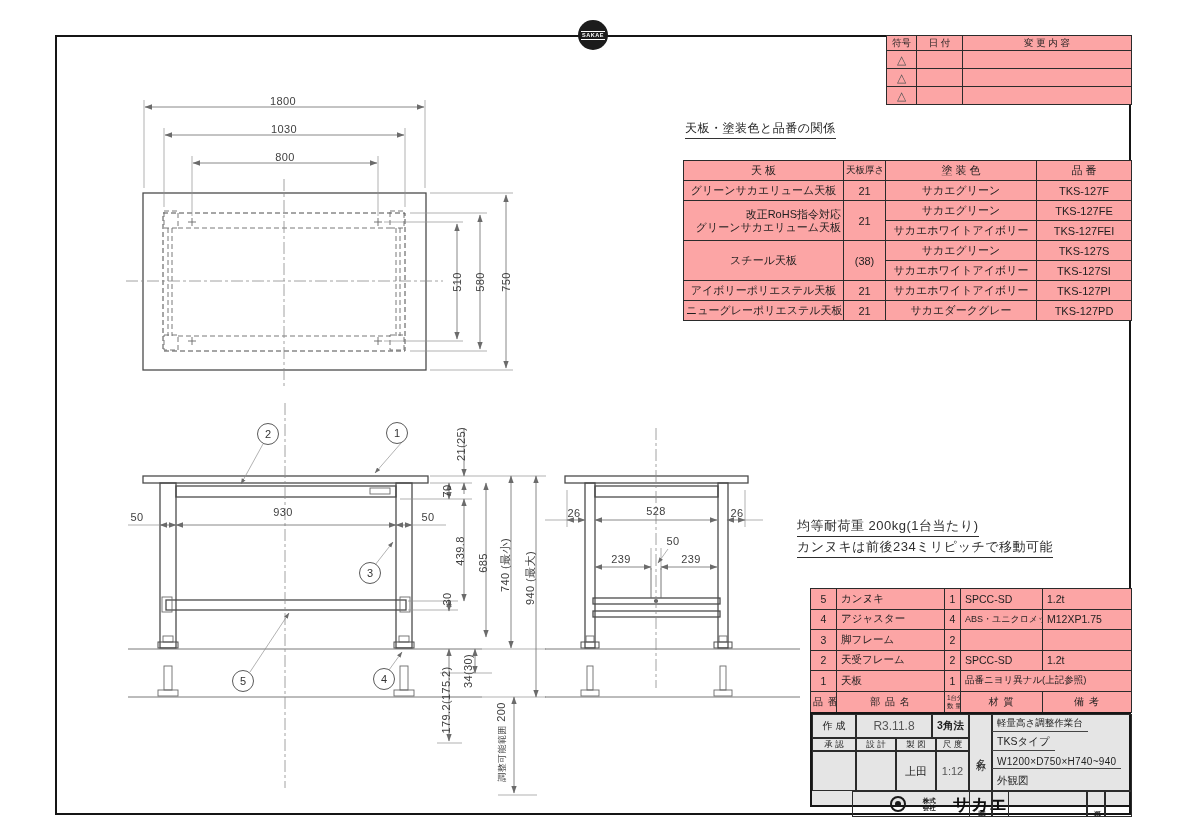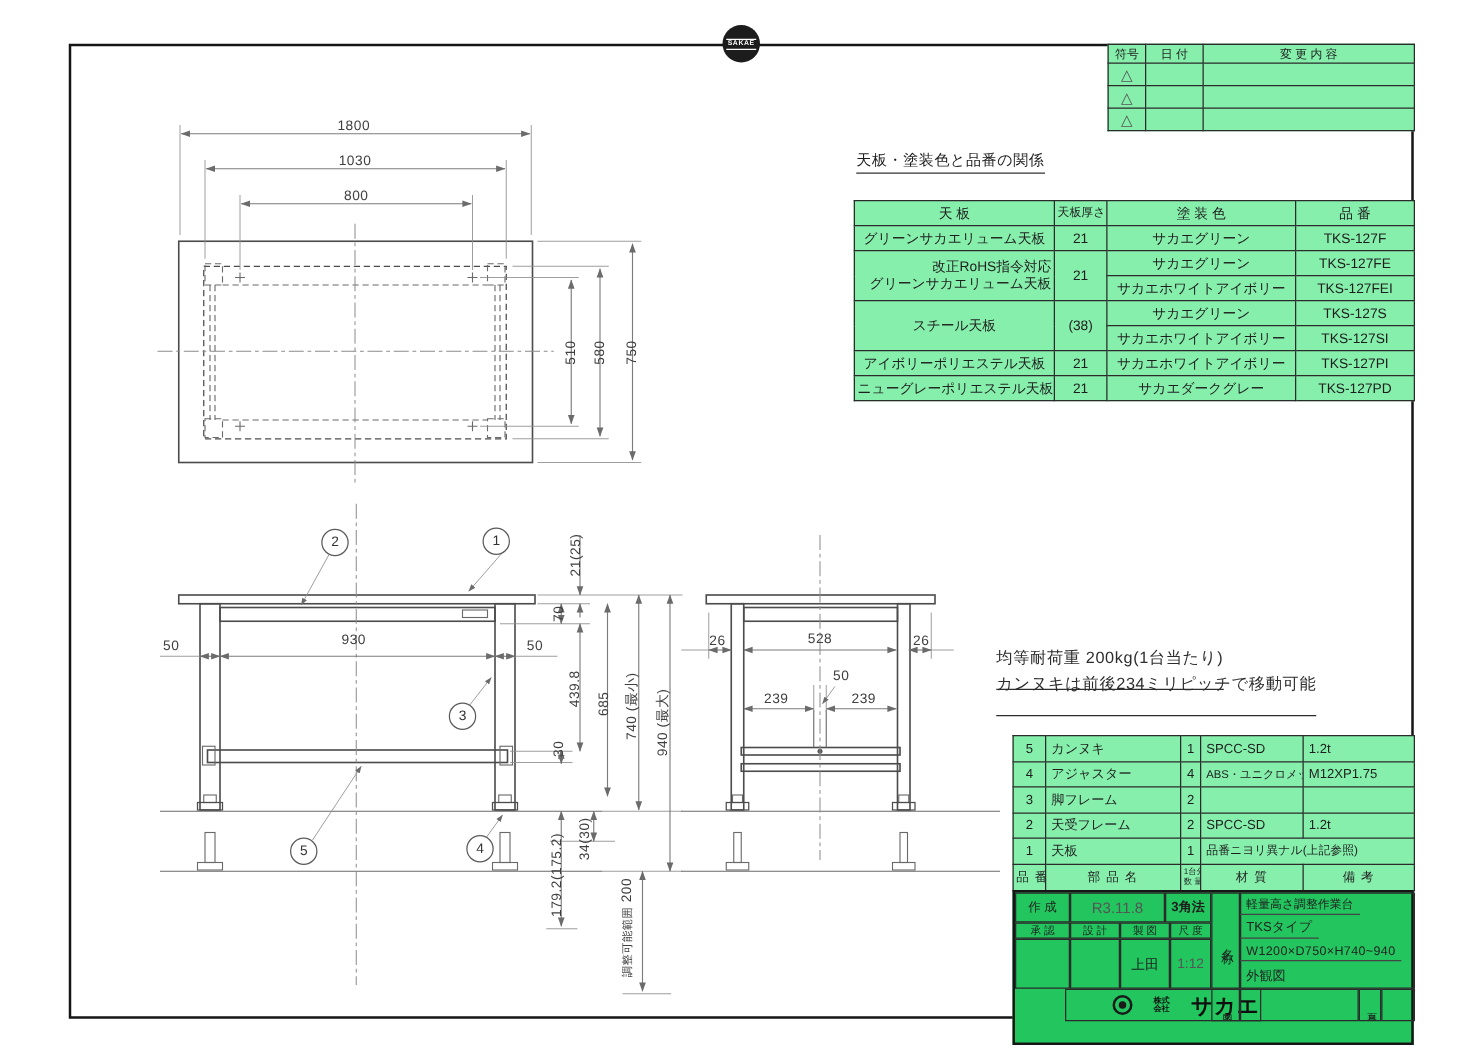--- a/index.html
+++ b/index.html
@@ -15,40 +15,40 @@
   .cl{fill:none;stroke:#8a8a8a;stroke-width:0.8px;stroke-dasharray:12 3 3 3;}
   .dim{fill:none;stroke:#7b7b7b;stroke-width:0.9px;}
   .ext{fill:none;stroke:#909090;stroke-width:0.7px;}
   .dlabel{position:absolute;font-size:11px;color:#3f3f3f;transform:translate(-50%,-50%);
         white-space:nowrap;letter-spacing:0.4px;background:transparent;}
   .vlabel{transform:translate(-50%,-50%) rotate(-90deg);}
   .balloon{position:absolute;width:20px;height:20px;border:1.2px solid #5a5a5a;border-radius:50%;
         display:flex;align-items:center;justify-content:center;font-size:11px;color:#333;
         transform:translate(-50%,-50%);background:#fff;}
   .note{position:absolute;font-size:13px;color:#2d2d2d;border-bottom:1px solid #2d2d2d;
-        padding-bottom:16px;white-space:nowrap;letter-spacing:0.5px;}
+        padding-bottom:1px;white-space:nowrap;letter-spacing:0.5px;}
   .ftitle{position:absolute;left:685px;top:120px;font-size:12px;color:#1d1d1d;
         border-bottom:1px solid #333;padding-bottom:1px;letter-spacing:0.5px;}
-  .dtable{position:absolute;border-collapse:collapse;table-layout:fixed;background:#86efac;}
+  .dtable{position:absolute;border-collapse:collapse;table-layout:fixed;background:#fca5a5;}
   .dtable td{border:1px solid #2b2b2b;font-size:11px;color:#1e1e1e;text-align:center;
         padding:0 2px;overflow:hidden;white-space:nowrap;}
   .ftable{border:1.6px solid #161616;margin-top:12px;}
   .ftable tr{height:20px;}
   .rtable{border:1.6px solid #161616;}
   .rtable td{font-size:9.5px;}
   .rtable .tri{font-size:12px;color:#555;}
   .ptable{border:1.8px solid #161616;}
   .ptable tr{height:20.5px;}
   .ptable td{font-size:10.5px;}
   .ptable td.tl{text-align:left;padding-left:4px;}
   .ptable .ph td{font-size:10px;letter-spacing:1px;}
   .blk{display:block;line-height:1.15;}
   .tiny{font-size:6.5px !important;letter-spacing:0 !important;line-height:1;}
-  .tb{position:absolute;left:810px;top:712px;width:321px;height:124px;
-        border:2px solid #161616;box-sizing:border-box;background:#22c55e;}
+  .tb{position:absolute;left:810px;top:712px;width:321px;height:95px;
+        border:2px solid #161616;box-sizing:border-box;background:#e5e5e5;}
   .cell{position:absolute;border:0.8px solid #2b2b2b;box-sizing:border-box;
         display:flex;align-items:center;justify-content:center;font-size:11px;color:#1d1d1d;
         overflow:hidden;white-space:nowrap;}
   .vert{writing-mode:vertical-rl;text-orientation:upright;letter-spacing:3px;font-size:10px;}
   .nline{position:absolute;left:180px;width:140px;display:flex;align-items:center;justify-content:flex-start;}
   .nline>span{border-bottom:1px solid #444;padding:0 5px 1px 5px;font-size:10.5px;white-space:nowrap;}
   .nline.last>span{border-bottom:none;}
   .toplogo{position:absolute;left:578px;top:20px;width:30px;height:30px;border-radius:50%;
         background:#1c1c1c;display:flex;align-items:center;justify-content:center;z-index:3;}
   .toplogo span{color:#fff;font-size:5.5px;font-weight:bold;letter-spacing:0.5px;

